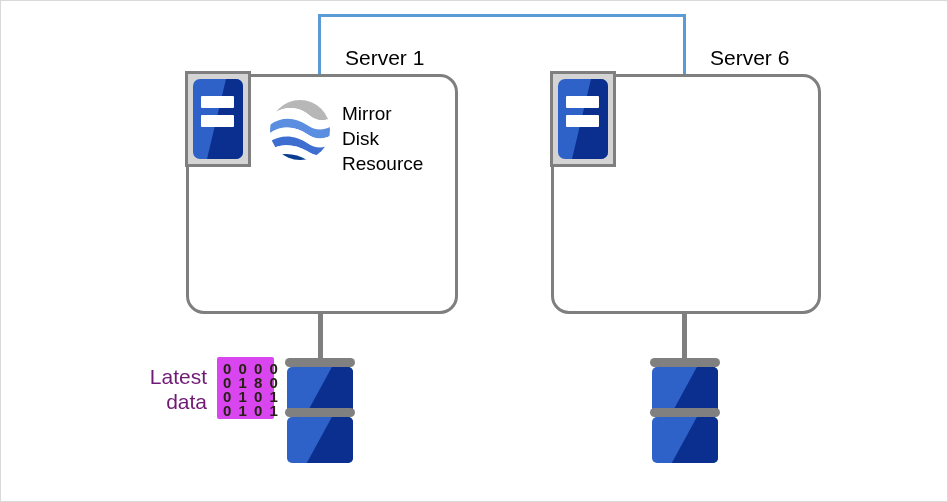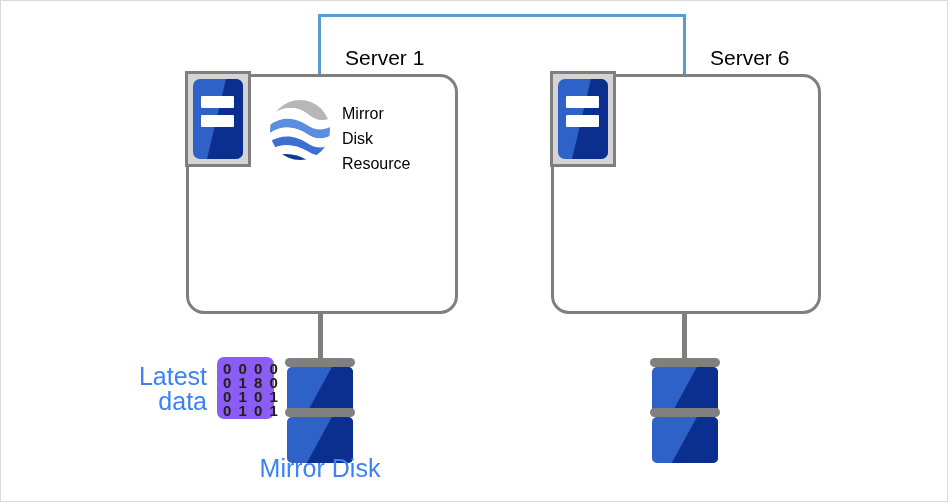--- a/index.html
+++ b/index.html
@@ -84,21 +84,21 @@
   .srv-bar.b2 { top: 45%; }
 
   
   .globe {
     position: absolute;
   }
 
   
   .res-text {
     position: absolute;
-    font-size: 16px;
+    font-size: 19px;
     color: #000000;
     line-height: 25px;
     text-align: left;
     white-space: pre-line;
   }
 
   
   .stem {
     position: absolute;
     background: #7f7f7f;
@@ -130,41 +130,41 @@
     top: 0; left: 0;
     width: 100%;
     height: 100%;
     background: #0b2f8f;
     clip-path: polygon(100% 0, 100% 100%, 30% 100%, 68% 0);
   }
 
   
   .data-chip {
     position: absolute;
-    background: #8b5cf6;
-    border-radius: 7px;
+    background: #d946ef;
+    border-radius: 2px;
     box-sizing: border-box;
     padding: 5px 6px 12px 6px;
   }
   .data-chip .row {
     font-family: "Liberation Sans", sans-serif;
     font-weight: bold;
     font-size: 15px;
     line-height: 14px;
     letter-spacing: 1.5px;
     color: #262114;
     text-align: center;
     white-space: nowrap;
   }
 
   
   .caption {
     position: absolute;
-    font-size: 25px;
-    color: #3b82f6;
+    font-size: 21px;
+    color: #701a75;
     line-height: 25px;
     white-space: pre-line;
   }
   .caption.right { text-align: right; }
   .caption.center { text-align: center; }
 </style>
 </head>
 <body>
 
 <div id="canvas">
@@ -228,21 +228,20 @@
     <div class="disk-plate" style="top:0px;"></div>
     <div class="disk-body" style="top:9px;">
       <div class="shade"></div>
     </div>
     <div class="disk-plate" style="top:50px;"></div>
     <div class="disk-body" style="top:59px;">
       <div class="shade"></div>
     </div>
   </div>
 
-  <div class="caption center" style="left:239px; top:455px; width:160px;">Mirror Disk</div>
 
   <div class="data-chip" style="left:216px; top:356px; width:57px; height:62px;">
     <div class="row">0 0 0 0</div>
     <div class="row">0 1 8 0</div>
     <div class="row">0 1 0 1</div>
     <div class="row">0 1 0 1</div>
   </div>
 
   <div class="caption right" style="left:110px; top:363px; width:96px;">Latest
 data</div>

